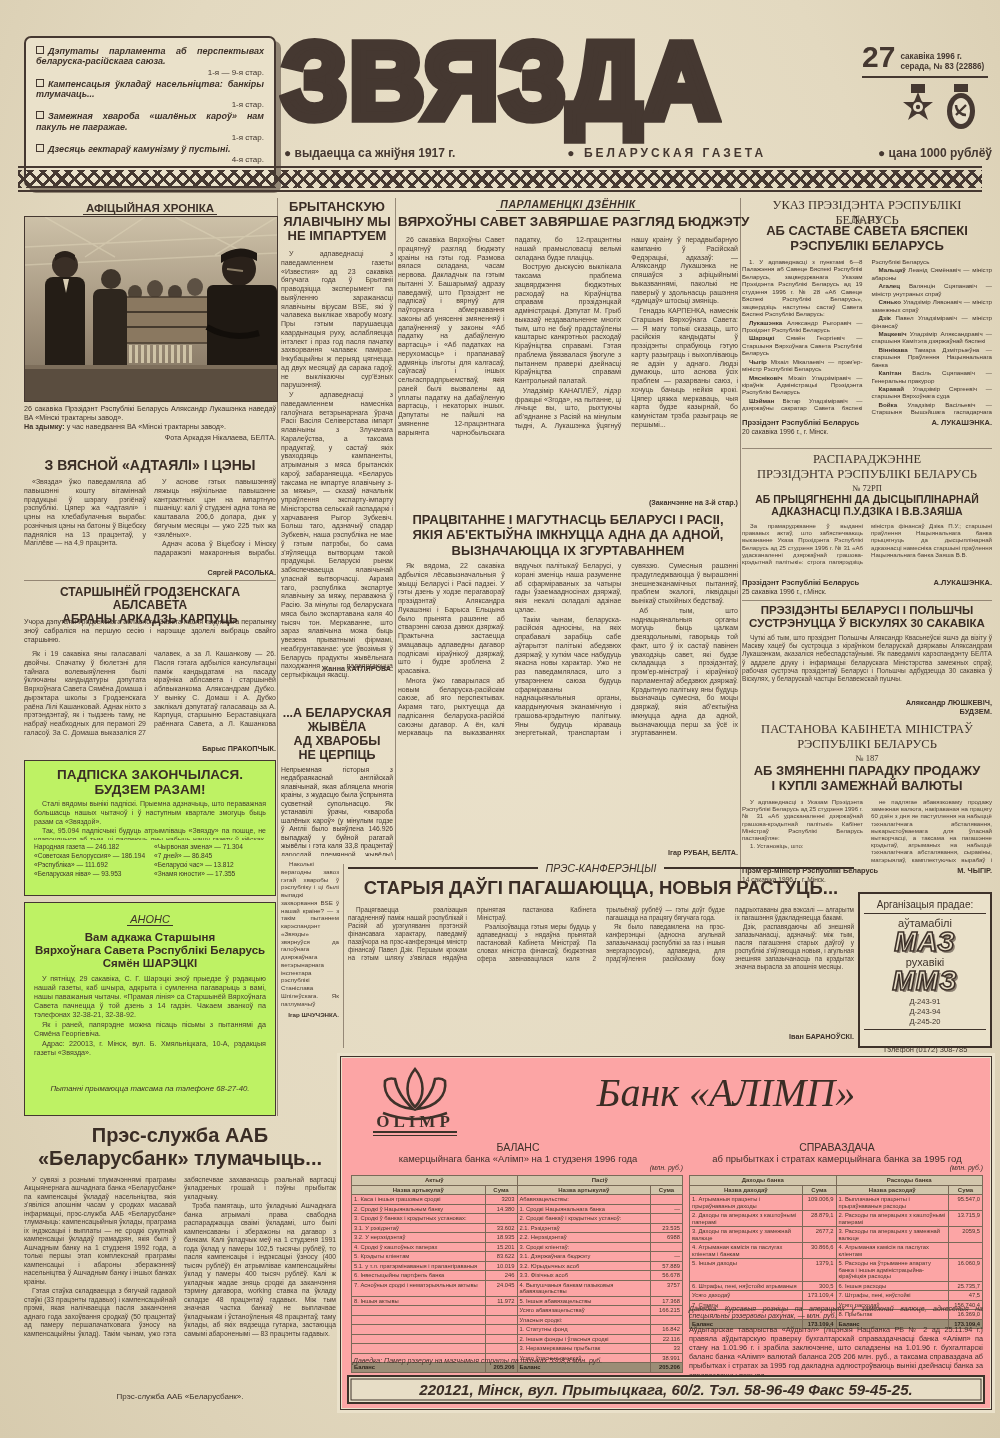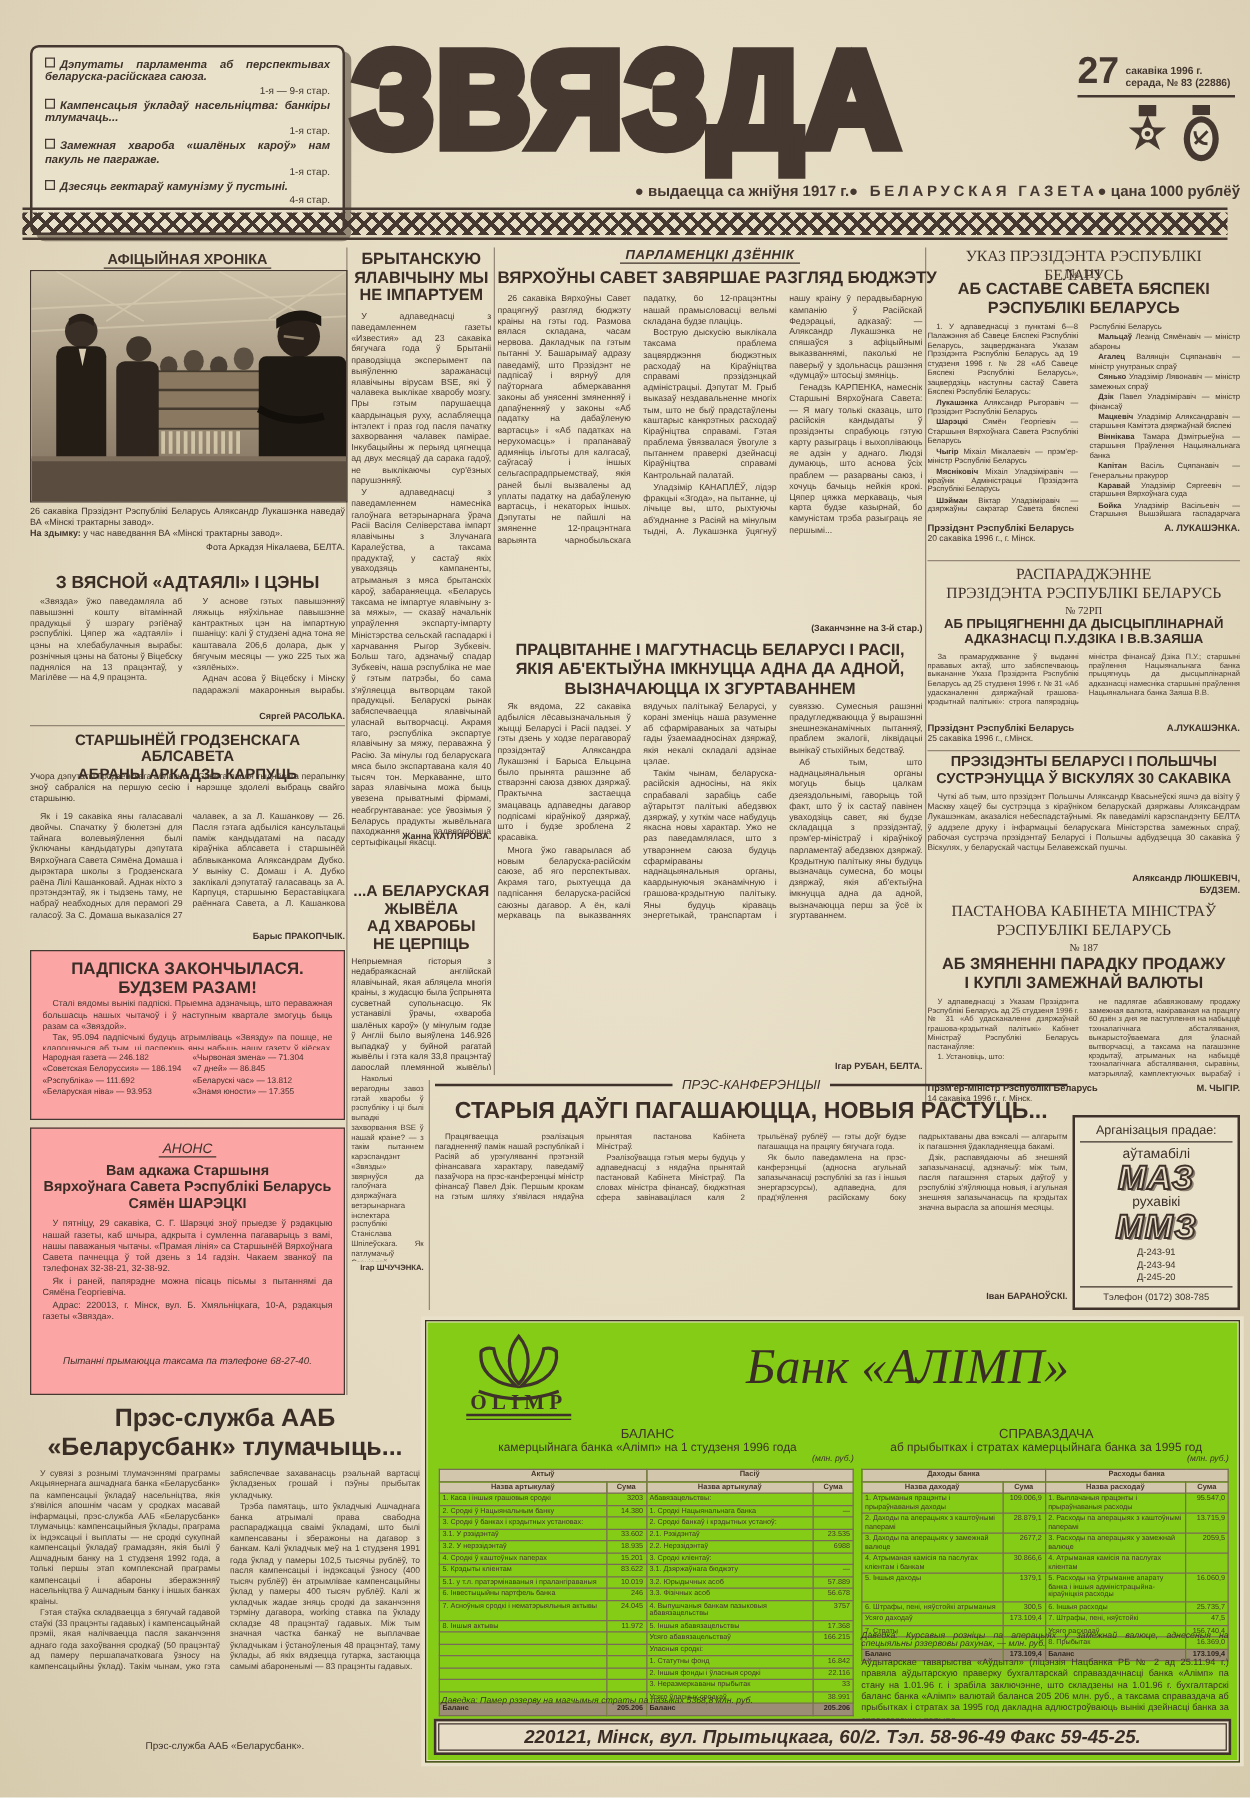--- a/index.html
+++ b/index.html
@@ -28,31 +28,31 @@
   .teaser-box{left:24px;top:36px;width:252px;height:152px;border:2px solid #453831;border-radius:7px;
               background:#eae1ca;box-shadow:5px 5px 0 rgba(62,48,38,.5);padding:8px 10px;box-sizing:border-box}
   .teaser-item{font-size:9px;font-weight:bold;font-style:italic;line-height:1.15;text-align:justify}
   .teaser-item .sq{display:inline-block;width:6px;height:6px;border:1.3px solid #453831;margin-right:4px}
   .teaser-page{font-size:8px;text-align:right;font-weight:normal;font-style:normal;margin:1px 0 2px}
   
   .logo{left:282px;top:26px;width:560px;height:118px;font-weight:bold;font-size:104px;letter-spacing:2px;
         color:#453831;-webkit-text-stroke:9px #453831;line-height:1;transform:scaleY(1.04);transform-origin:top left;white-space:nowrap}
   .mh-day{font-size:30px;font-weight:bold;color:#453831;line-height:1}
   .mh-dl{font-size:8.2px;font-weight:bold;color:#453831;line-height:1.2}
-  .slogan{left:284px;top:146px;width:708px;display:flex;justify-content:flex-end;font-size:12px;font-weight:bold;color:#453831}
+  .slogan{left:284px;top:146px;width:708px;display:flex;justify-content:space-between;font-size:12px;font-weight:bold;color:#453831}
   .slogan .dot::before{content:"● "}
   .ornament{left:18px;top:166px;width:964px;border-top:2px solid #453831;border-bottom:2px solid #453831;padding:2px 0}
   .ornament .lattice{height:18px;background-image:
       repeating-linear-gradient(45deg,#453831 0 3px,transparent 3px 9px),
       repeating-linear-gradient(135deg,#453831 0 3px,transparent 3px 9px)}
   
   .photo{left:24px;top:216px;width:252px;height:184px;border:1px solid #453831;overflow:hidden}
   .caption{font-size:7.2px;line-height:1.25;text-align:justify}
   
-  .box{border:1.6px solid #453831;background:#fca5a5;box-sizing:border-box;padding:6px 9px}
+  .box{border:1.6px solid #453831;background:#bef264;box-sizing:border-box;padding:6px 9px}
   
   .fin{width:100%;border-collapse:collapse;font-size:5.8px;line-height:1.12;color:#443729;table-layout:fixed}
   .fin td,.fin th{border:0.5px solid #7a6a58;padding:1px 2px;vertical-align:top;overflow:hidden}
   .fin th{background:#d2c6ac;font-size:6px;text-align:center;font-weight:bold}
   .fin .sum{width:32px;text-align:right}
   .fin tr.total td{background:#9b8d76;font-weight:bold;color:#2e251d}
   
   .bubble{font-weight:bold;font-style:italic;font-size:27px;letter-spacing:1px;color:#e7ddc6;
           -webkit-text-stroke:1.6px #3e322a;text-shadow:2px 2px 0 rgba(62,50,42,.55);line-height:1}
   .addr-bar{border:2px solid #3e322a;box-shadow:inset 0 0 0 1.5px #e7ddc6,inset 0 0 0 2.5px #3e322a;
@@ -407,24 +407,24 @@
   <div class="b" style="font-size:10px;border-bottom:1.2px solid #3e322a;padding-bottom:3px">Арганізацыя прадае:</div>
   <div class="b" style="font-size:11px;margin-top:3px">аўтамабілі</div>
   <div class="bubble">МАЗ</div>
   <div class="b" style="font-size:11px">рухавікі</div>
   <div class="bubble">ММЗ</div>
   <div class="b" style="font-size:7.5px;line-height:1.3;margin-top:2px">
       <div>Д-243-91</div>
       <div>Д-243-94</div>
       <div>Д-245-20</div>
     </div>
-  <div style="border-top:1.2px solid #3e322a;margin-top:3px;padding-top:3px;font-size:7.5px">Тэлефон (0172) 308-785</div>
-</div>
-
-<div class="abs" style="left:340px;top:1056px;width:652px;height:354px;border:1.4px solid #3e322a;box-shadow:0 0 0 3px #eae1ca,inset 0 0 0 1px #eae1ca;background:#84cc16;box-sizing:border-box">
+  <div style="border-top:1.2px solid #3e322a;margin-top:3px;padding-top:15px;font-size:7.5px">Тэлефон (0172) 308-785</div>
+</div>
+
+<div class="abs" style="left:340px;top:1056px;width:652px;height:354px;border:1.4px solid #3e322a;box-shadow:0 0 0 3px #eae1ca,inset 0 0 0 1px #eae1ca;background:#fca5a5;box-sizing:border-box">
   <div class="abs" style="left:18px;top:8px">
     <svg width="112" height="74" viewBox="0 0 112 74">
       <g stroke="#3e322a" stroke-width="2.6" fill="none">
         <path d="M56 4 C46 16 46 32 56 42 C66 32 66 16 56 4 Z"></path>
         <path d="M26 16 C24 30 34 42 54 44 C44 34 38 26 36 14 C32 13 28 14 26 16 Z"></path>
         <path d="M86 16 C88 30 78 42 58 44 C68 34 74 26 76 14 C80 13 84 14 86 16 Z"></path>
         <path d="M24 48 Q56 60 88 48"></path>
       </g>
       <text x="56" y="62" text-anchor="middle" font-family="Liberation Serif,serif" font-size="17" letter-spacing="4" fill="#3e322a" font-weight="bold">OLIMP</text>
       <rect x="14" y="66" width="84" height="2" fill="#3e322a"></rect>

